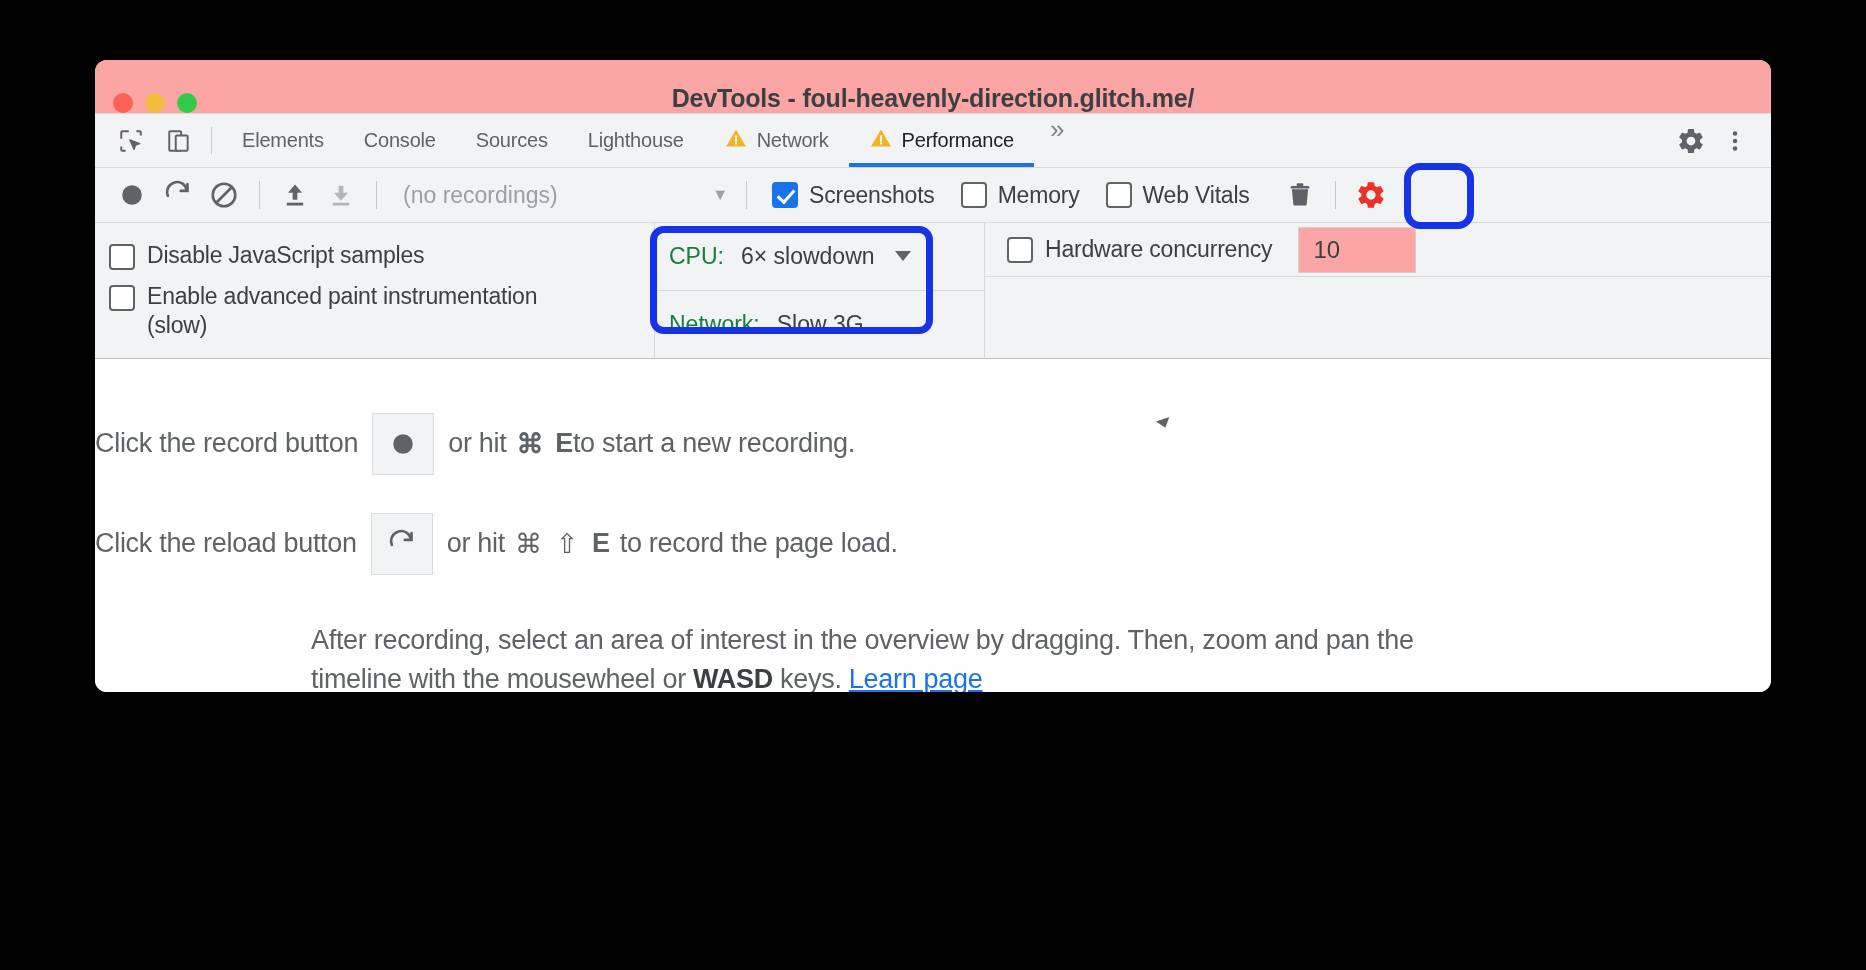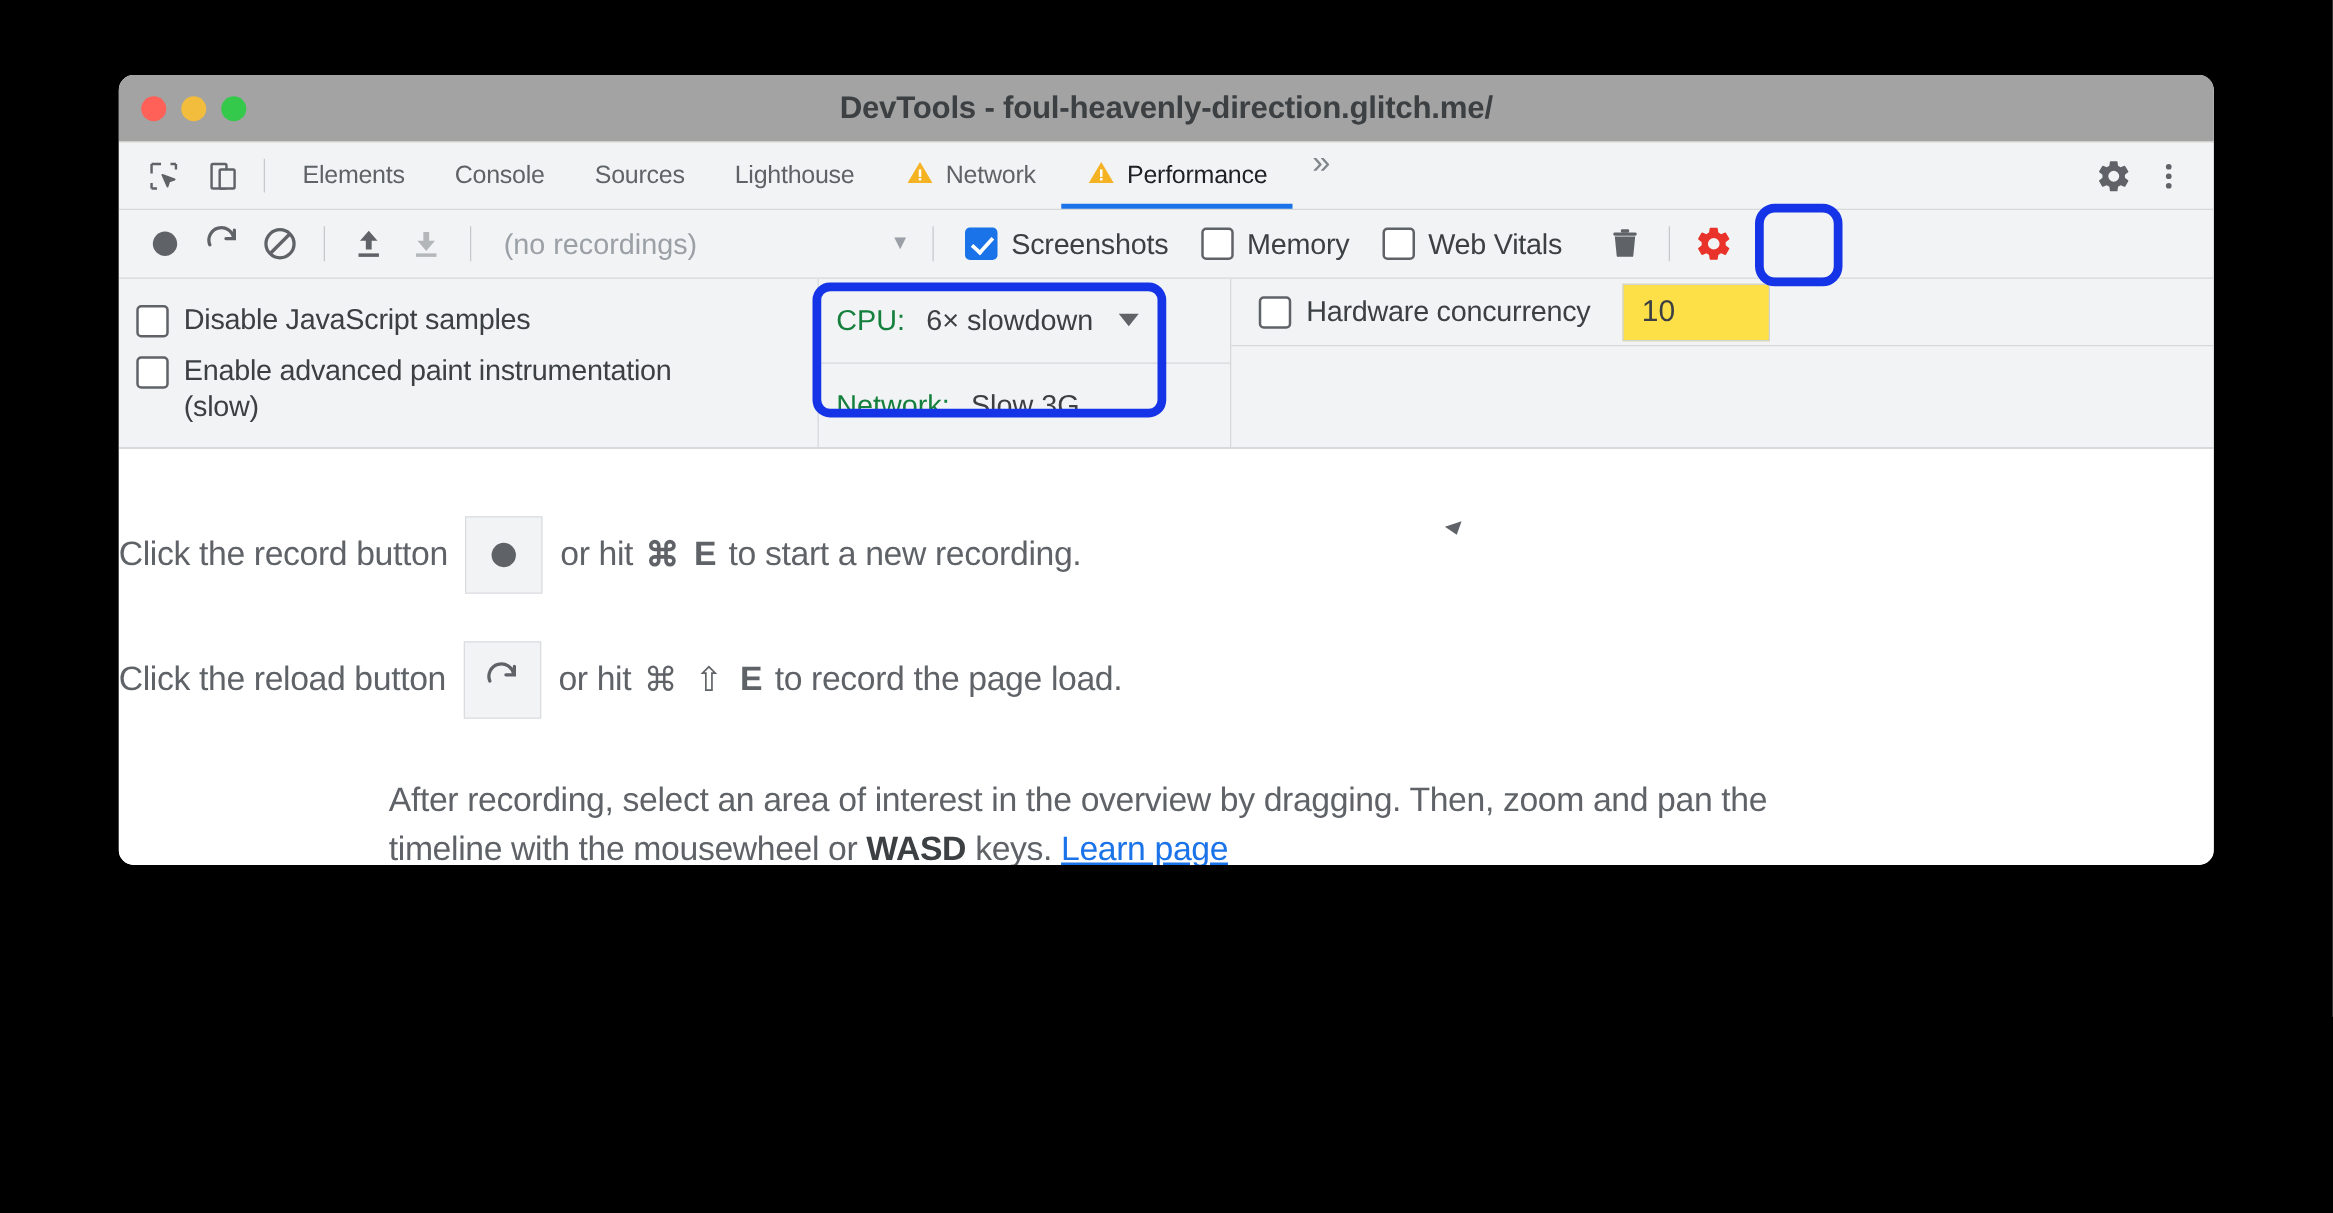--- a/index.html
+++ b/index.html
@@ -24,23 +24,23 @@
     background: #ffffff;
     border-radius: 12px;
     overflow: hidden;
     box-shadow: 0 0 38px 14px rgba(0,0,0,0.55);
   }
 
   
   #titlebar {
     position: relative;
     height: 54px;
-    background: #a3a3a3;
+    background: #fca5a5;
     border-bottom: 1px solid #e2ddd8;
-    display: flex; align-items: center;
+    display: flex; align-items: flex-end;
   }
   .traffic {
     display: flex; gap: 12px;
     margin-left: 18px;
   }
   .light { width: 20px; height: 20px; border-radius: 50%; }
   .light.red { background: #ff6058; }
   .light.yellow { background: #f2bd3d; }
   .light.green { background: #34c94b; }
   #title-text {
@@ -174,21 +174,21 @@
   }
   .hc-row {
     height: 54px;
     display: flex; align-items: center;
     padding-left: 22px; gap: 12px;
     border-bottom: 1px solid #d6d8da;
   }
   .hc-input {
     width: 118px; height: 46px;
     border: 1px solid #d0d3d6;
-    background: #fde047;
+    background: #fca5a5;
     display: flex; align-items: center;
     padding-left: 14px;
     font-size: 24px; color: #3c4043;
     margin-left: 14px;
   }
   .hc-filler { flex: 1; }
   .stray-caret {
     position: absolute;
     left: 1062px; top: 359px;
     width: 0; height: 0;
@@ -433,21 +433,21 @@
       <div class="hint-line">
         <span>Click the record button</span>
         <span class="inline-btn">
           <svg width="26" height="26" viewBox="0 0 24 24">
               <circle cx="12" cy="12" r="9" fill="#5f6368"></circle>
             </svg>
         </span>
         <span>or hit</span>
         <span class="glyph kbd" style="margin-left:10px">⌘</span>
         <span class="kbd" style="margin-left:12px">E</span>
-        <span style="margin-left:10px">to start a new recording.</span>
+        <span style="">to start a new recording.</span>
       </div>
 
       <div class="hint-line">
         <span>Click the reload button</span>
         <span class="inline-btn">
           <svg width="30" height="30" viewBox="0 0 24 24" fill="none" stroke="#5f6368" stroke-width="2.1" stroke-linecap="round">
             <path d="M19.2 8.4A8 8 0 103.9 12.7"></path>
             <path d="M19.6 3.3v5.4h-5.4"></path>
           </svg>
         </span>

